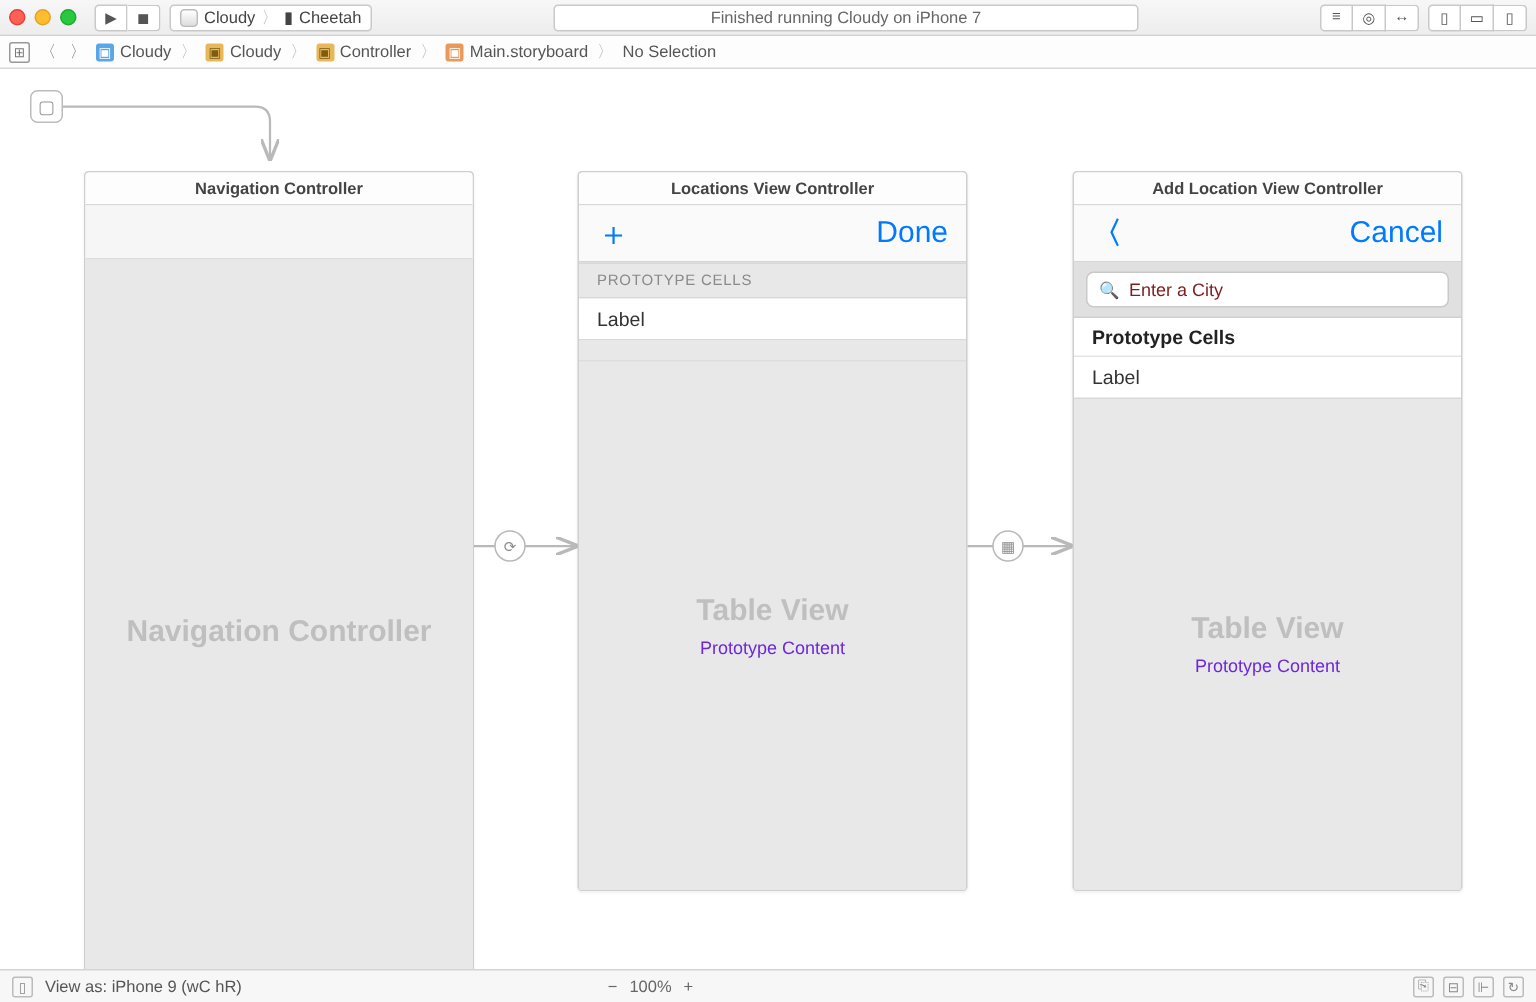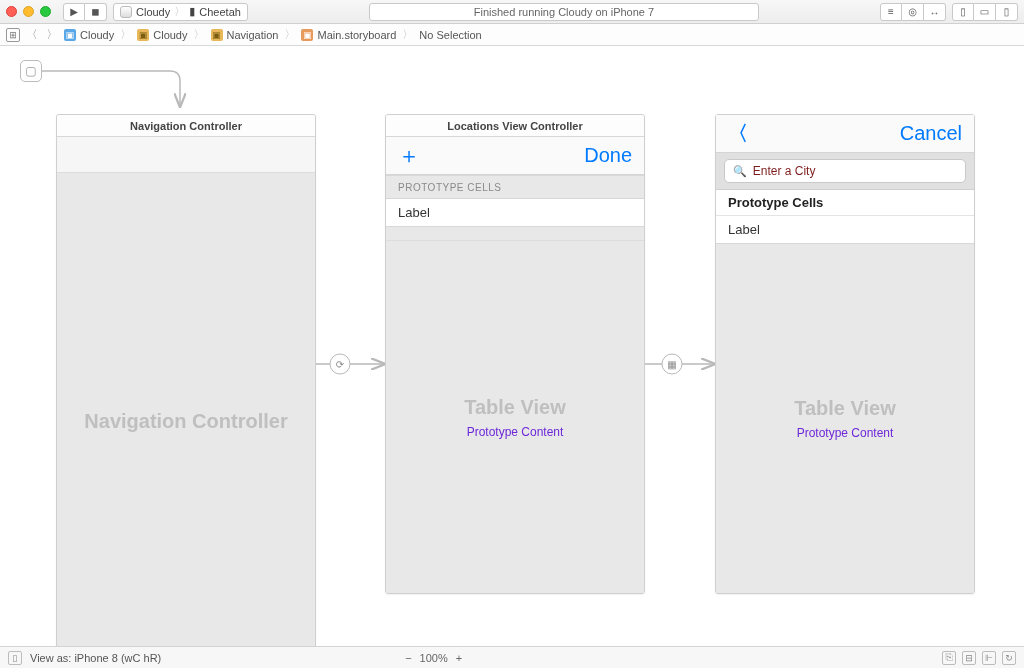--- a/index.html
+++ b/index.html
@@ -123,21 +123,21 @@
   <span class="jb-sq">⊞</span>
   <span class="nav-btn">〈</span>
   <span class="nav-btn">〉</span>
   <span class="jb-icon jb-blue">▣</span>
   <span>Cloudy</span>
   <span class="chev">〉</span>
   <span class="jb-icon jb-yellow">▣</span>
   <span>Cloudy</span>
   <span class="chev">〉</span>
   <span class="jb-icon jb-yellow">▣</span>
-  <span>Navigation</span>
+  <span>Controller</span>
   <span class="chev">〉</span>
   <span class="jb-icon jb-orange">▣</span>
   <span>Main.storyboard</span>
   <span class="chev">〉</span>
   <span>No Selection</span>
 </div>
 
 <div class="canvas">
 
   <svg class="arrows">
@@ -181,20 +181,21 @@
       </div>
       <div style="height:14px;background:#e8e8e8;border-bottom:1px solid #ddd;"></div>
       <div class="tv-placeholder">
         <div class="big">Table View</div>
         <div class="small">Prototype Content</div>
       </div>
     </div>
   </div>
 
   <div class="scene" id="scene-add">
+    <div class="scene-title">Add Location View Controller</div>
     <div class="scene-body">
       <div class="navbar">
         <span class="back-chevron">〈</span>
         <span class="right-btn">Cancel</span>
       </div>
       <div class="search-wrap">
         <div class="search-field">
           <span class="mag">🔍</span>
           <span class="ph">Enter a City</span>
         </div>
@@ -207,21 +208,21 @@
         <div class="big">Table View</div>
         <div class="small">Prototype Content</div>
       </div>
     </div>
   </div>
 
 </div>
 
 <div class="bottombar">
   <span class="bb-icon">▯</span>
-  <span>View as: iPhone 8 (wC hR)</span>
+  <span>View as: iPhone 9 (wC hR)</span>
   <div class="zoom">
     <span>−</span>
     <span class="pct">100%</span>
     <span>+</span>
   </div>
   <div class="bb-right">
     <span class="bb-icon">⎘</span>
     <span class="bb-icon">⊟</span>
     <span class="bb-icon">⊩</span>
     <span class="bb-icon">↻</span>

